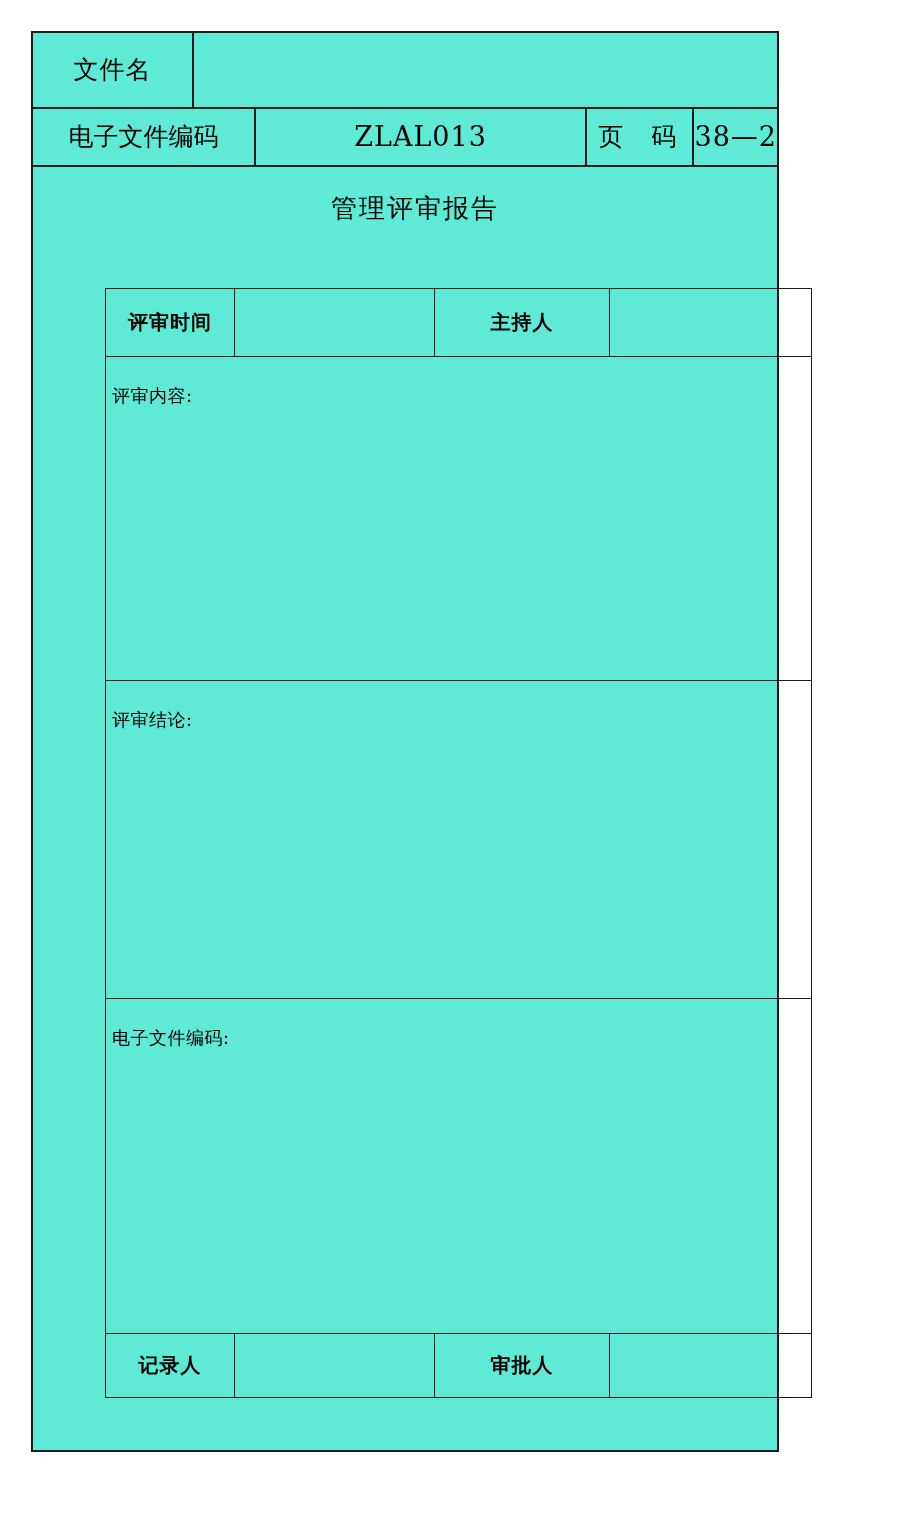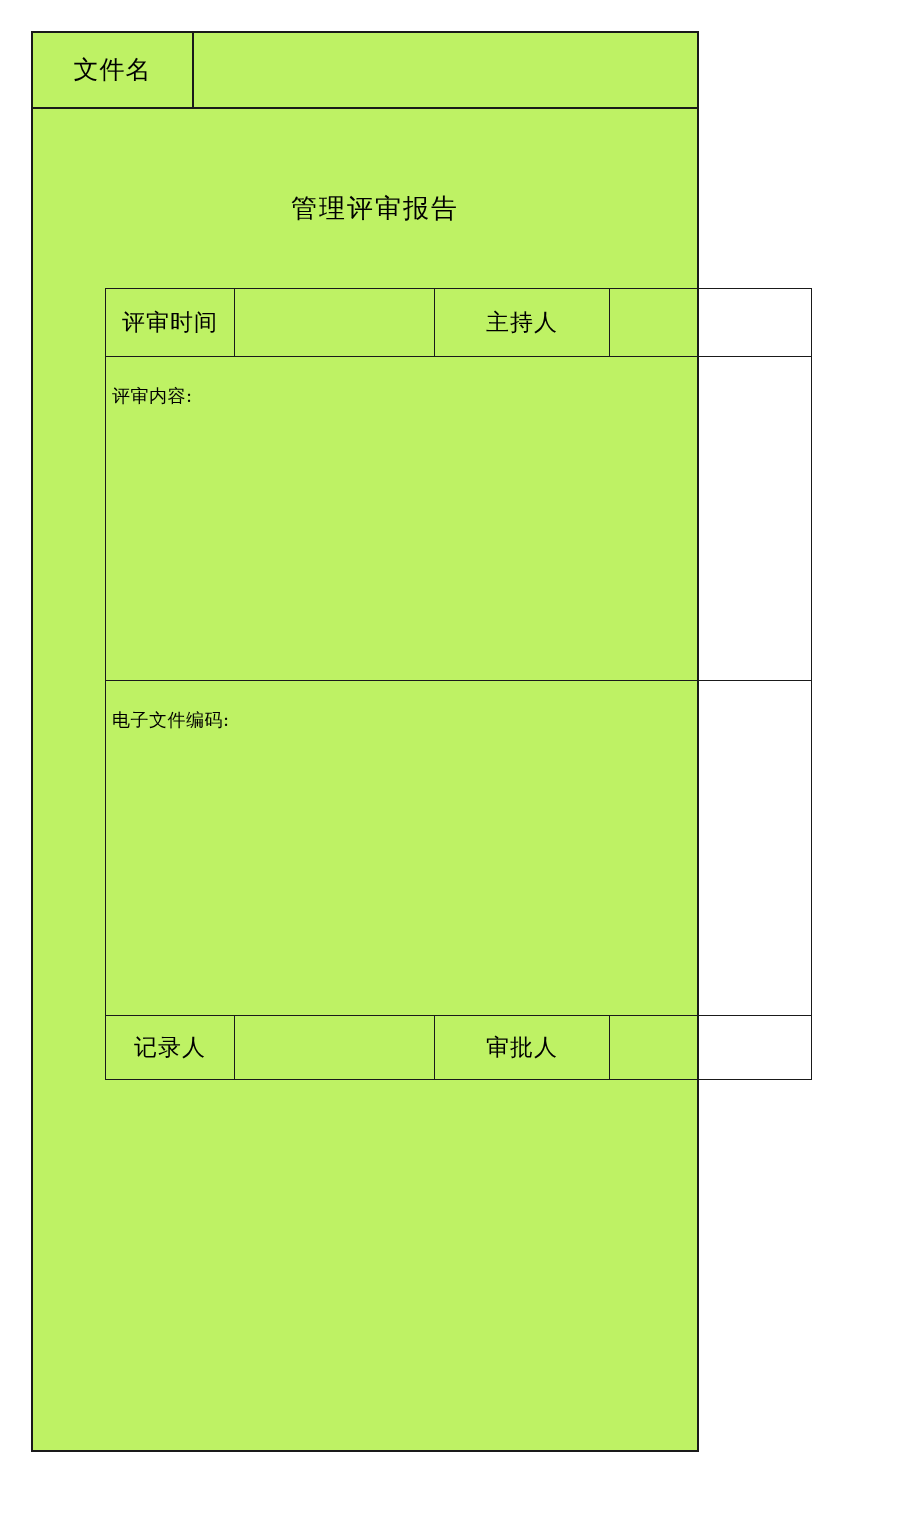--- a/index.html
+++ b/index.html
@@ -15,25 +15,25 @@
     font-family: "DejaVu Serif", "Liberation Serif", serif;
     color: #000000;
     overflow: hidden;
   }
 
   
   .page-frame {
     position: absolute;
     left: 31px;
     top: 31px;
-    width: 668px;
+    width: 748px;
     height: 1421px;
     border: 2px solid #1a1a1a;
     box-sizing: border-box;
-    background: #bef264;
+    background: #5eead4;
   }
 
   
   .header-block {
     position: absolute;
     left: 0;
     top: 0;
     width: 100%;
   }
 
@@ -127,23 +127,24 @@
   .form-table td {
     border: 1px solid #1a1a1a;
     padding: 0;
     vertical-align: top;
     box-sizing: border-box;
   }
 
   .cell-center {
     text-align: center;
     vertical-align: middle !important;
-    font-size: 23px;
+    font-size: 20px;
     letter-spacing: 1px;
     white-space: nowrap;
+    font-weight: bold;
   }
 
   .row-top td { height: 68px; }
   .row-bottom td { height: 64px; text-align: center; }
 
   .section-cell {
     padding: 22px 0 0 6px !important;
     font-size: 25px;
     letter-spacing: 0.5px;
     line-height: 1.2;
@@ -163,20 +164,28 @@
 <body>
 
 <div class="page-frame">
 
   <div class="header-block">
 
     <div class="hdr-row hdr-row-1">
       <div class="hdr-cell cell-doc-label">文件名</div>
     </div>
 
+    <div class="hdr-row hdr-row-2">
+      <div class="hdr-cell cell-code-label">电子文件编码</div>
+      <div class="hdr-cell cell-code-value">ZLAL013</div>
+      <div class="hdr-cell cell-page-label">
+        <span class="spaced">页 码</span>
+      </div>
+      <div class="hdr-cell cell-page-value">38—2</div>
+    </div>
 
   </div>
 
   <div class="report-title">管理评审报告</div>
 
   <table class="form-table">
     <colgroup>
       <col style="width:129px">
       <col style="width:200px">
       <col style="width:175px">
@@ -190,20 +199,25 @@
         <td class="cell-center">主持人</td>
         <td class="cell-center blank-cell"></td>
       </tr>
 
       <tr>
         <td class="section-cell h-content" colspan="4">
           <span class="section-content">评审内容:</span>
         </td>
       </tr>
 
+      <tr>
+        <td class="section-cell h-conclusion" colspan="4">
+          <span class="section-content">评审结论:</span>
+        </td>
+      </tr>
 
       <tr>
         <td class="section-cell h-signature" colspan="4">
           <span class="section-content">电子文件编码:</span>
         </td>
       </tr>
 
       <tr class="row-bottom">
         <td class="cell-center">记录人</td>
         <td class="cell-center blank-cell"></td>

